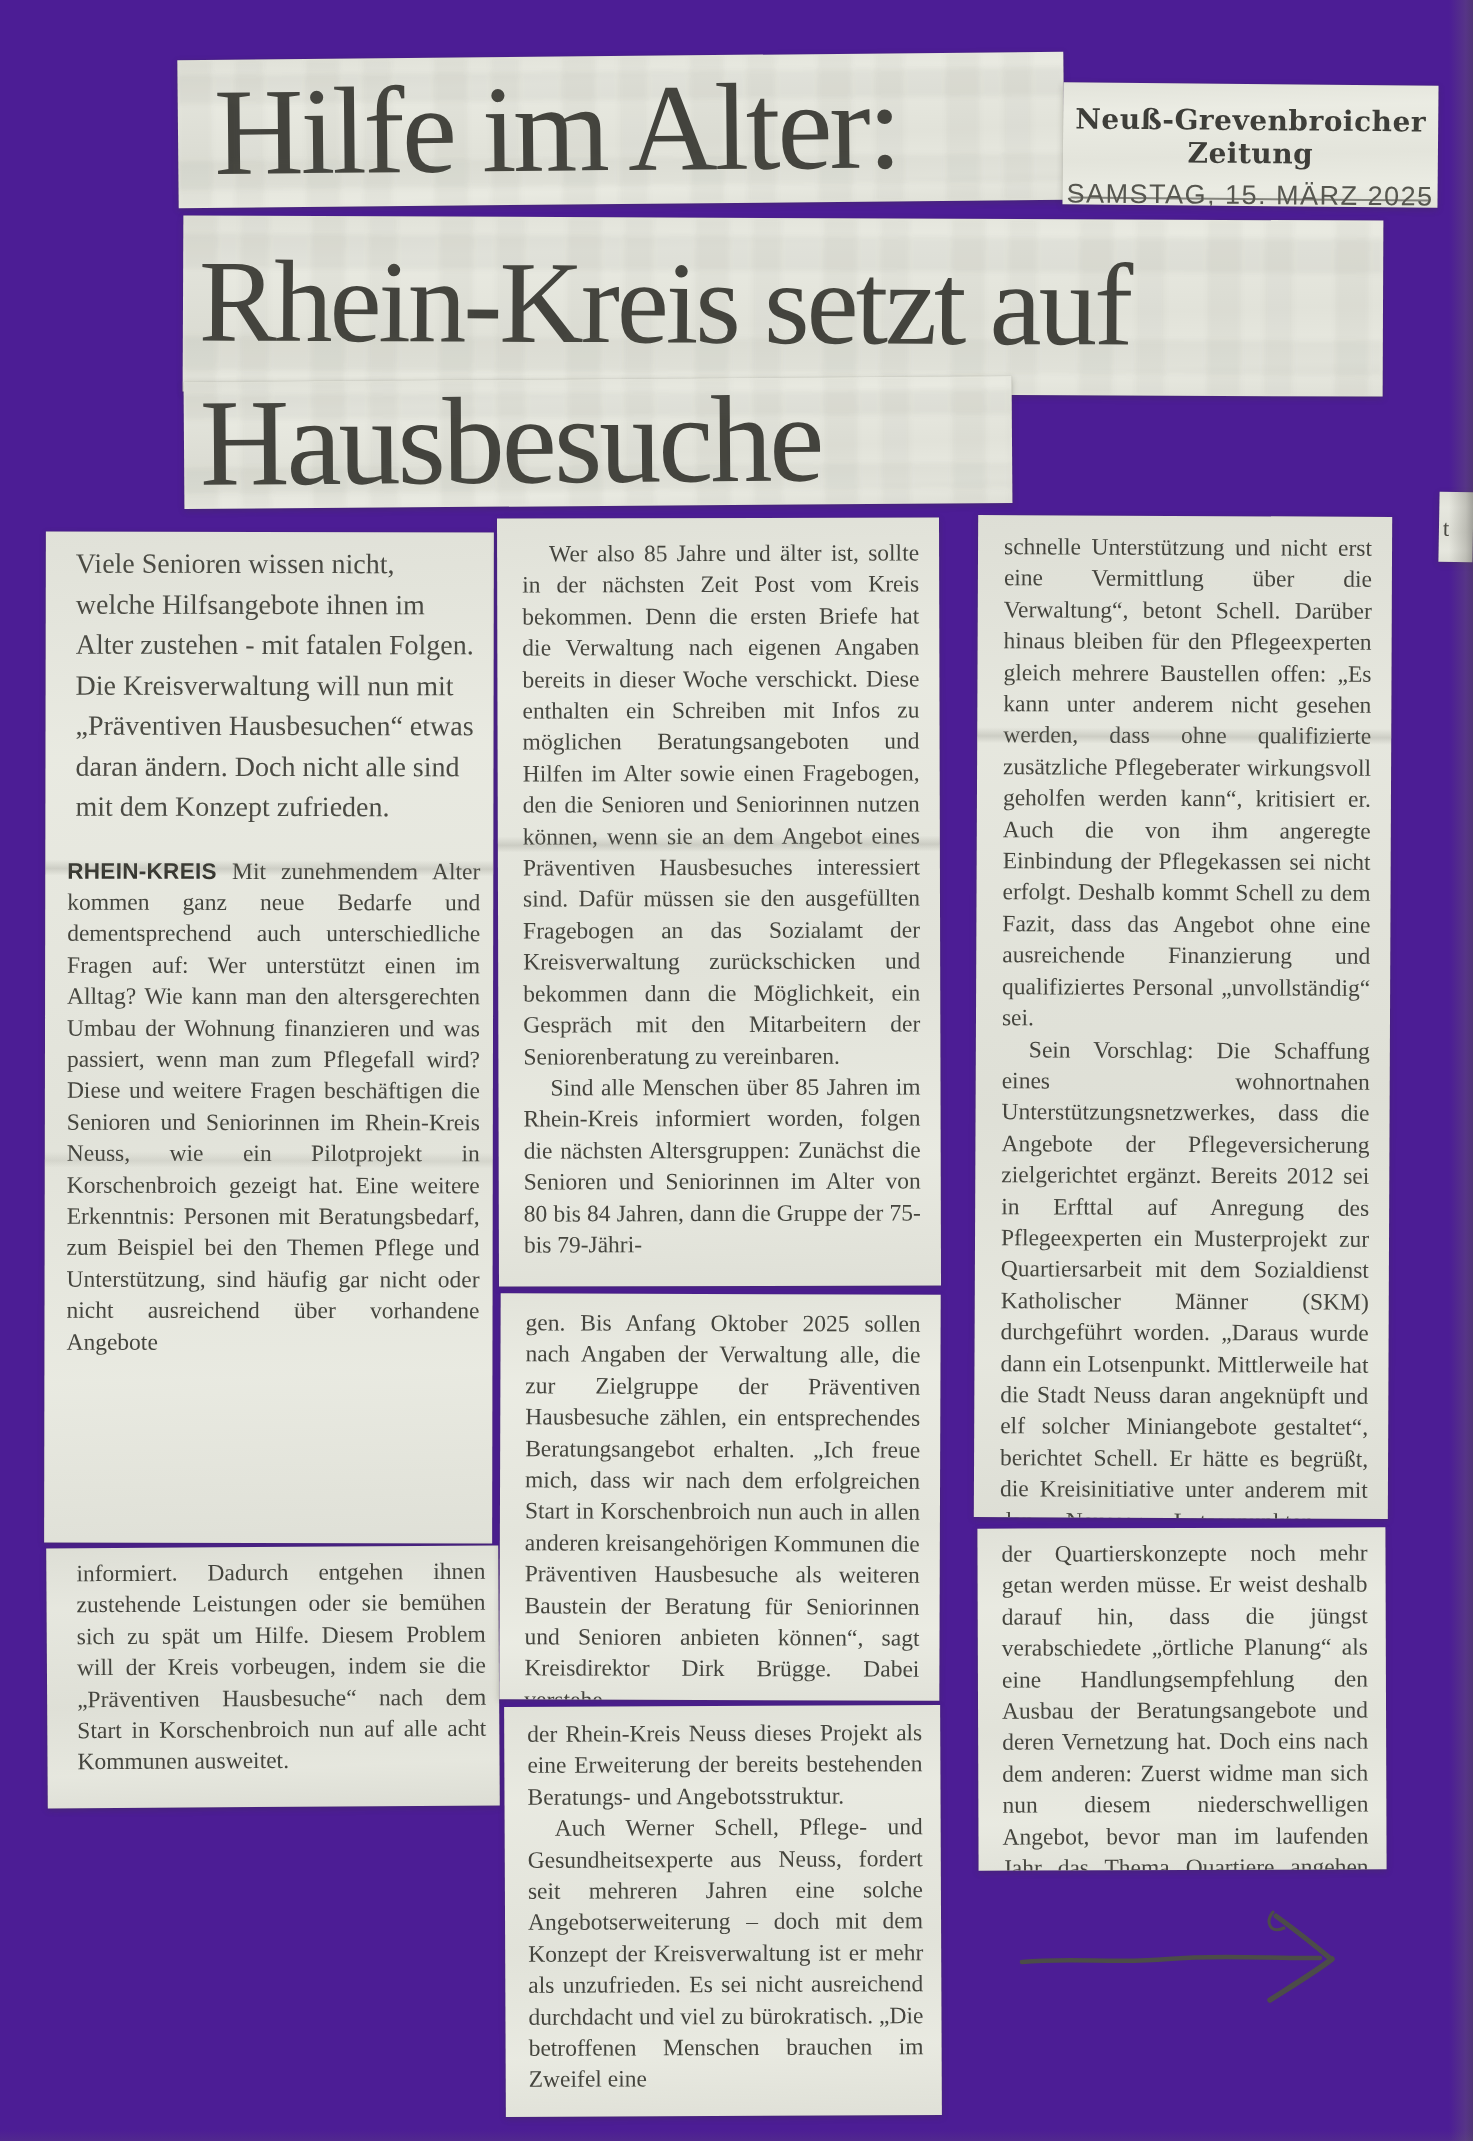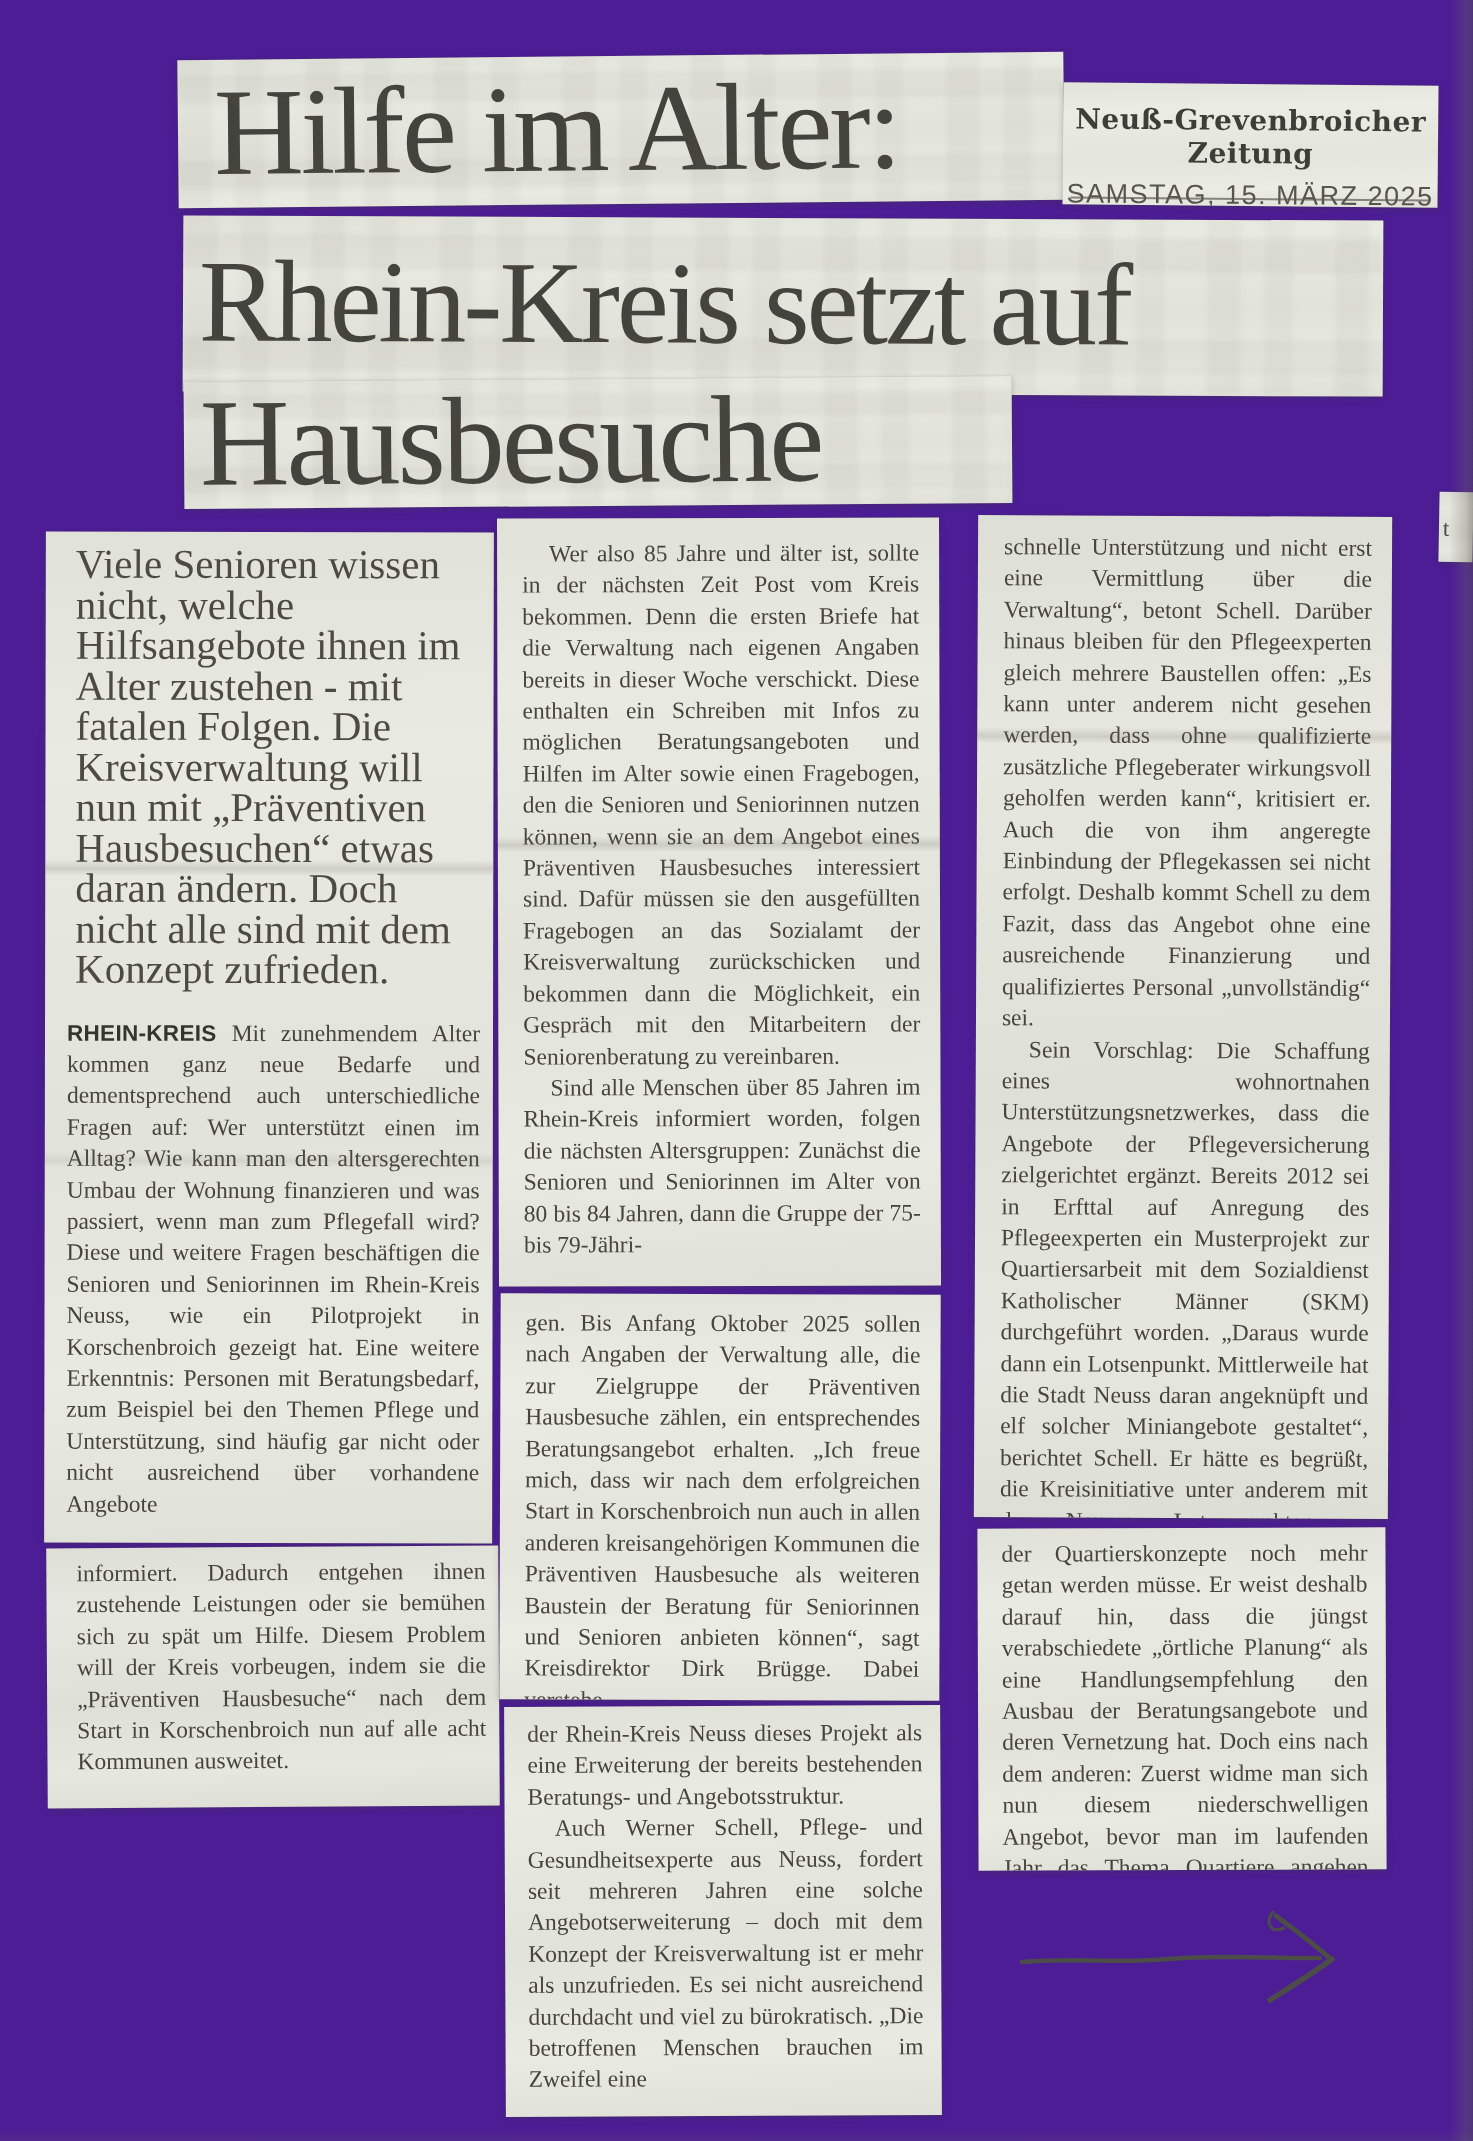--- a/index.html
+++ b/index.html
@@ -68,21 +68,21 @@
     color:#56564f;
     margin-top:10px;
   }
   .masthead .rule{
     position:absolute;left:8px;right:8px;bottom:6px;height:0;
     border-top:2px solid rgba(90,90,82,0.7);
   }
 
   
   .lead{
-    font-size:41px;
+    font-size:28px;
     line-height:40.5px;
     color:#4b4b44;
     padding:12px 18px 0 30px;
   }
 
   .byline-block{margin:54px 14px 0 30px;}
   .byline{
     font-family:"Liberation Sans", sans-serif;
     font-weight:bold;
     font-size:21px;

